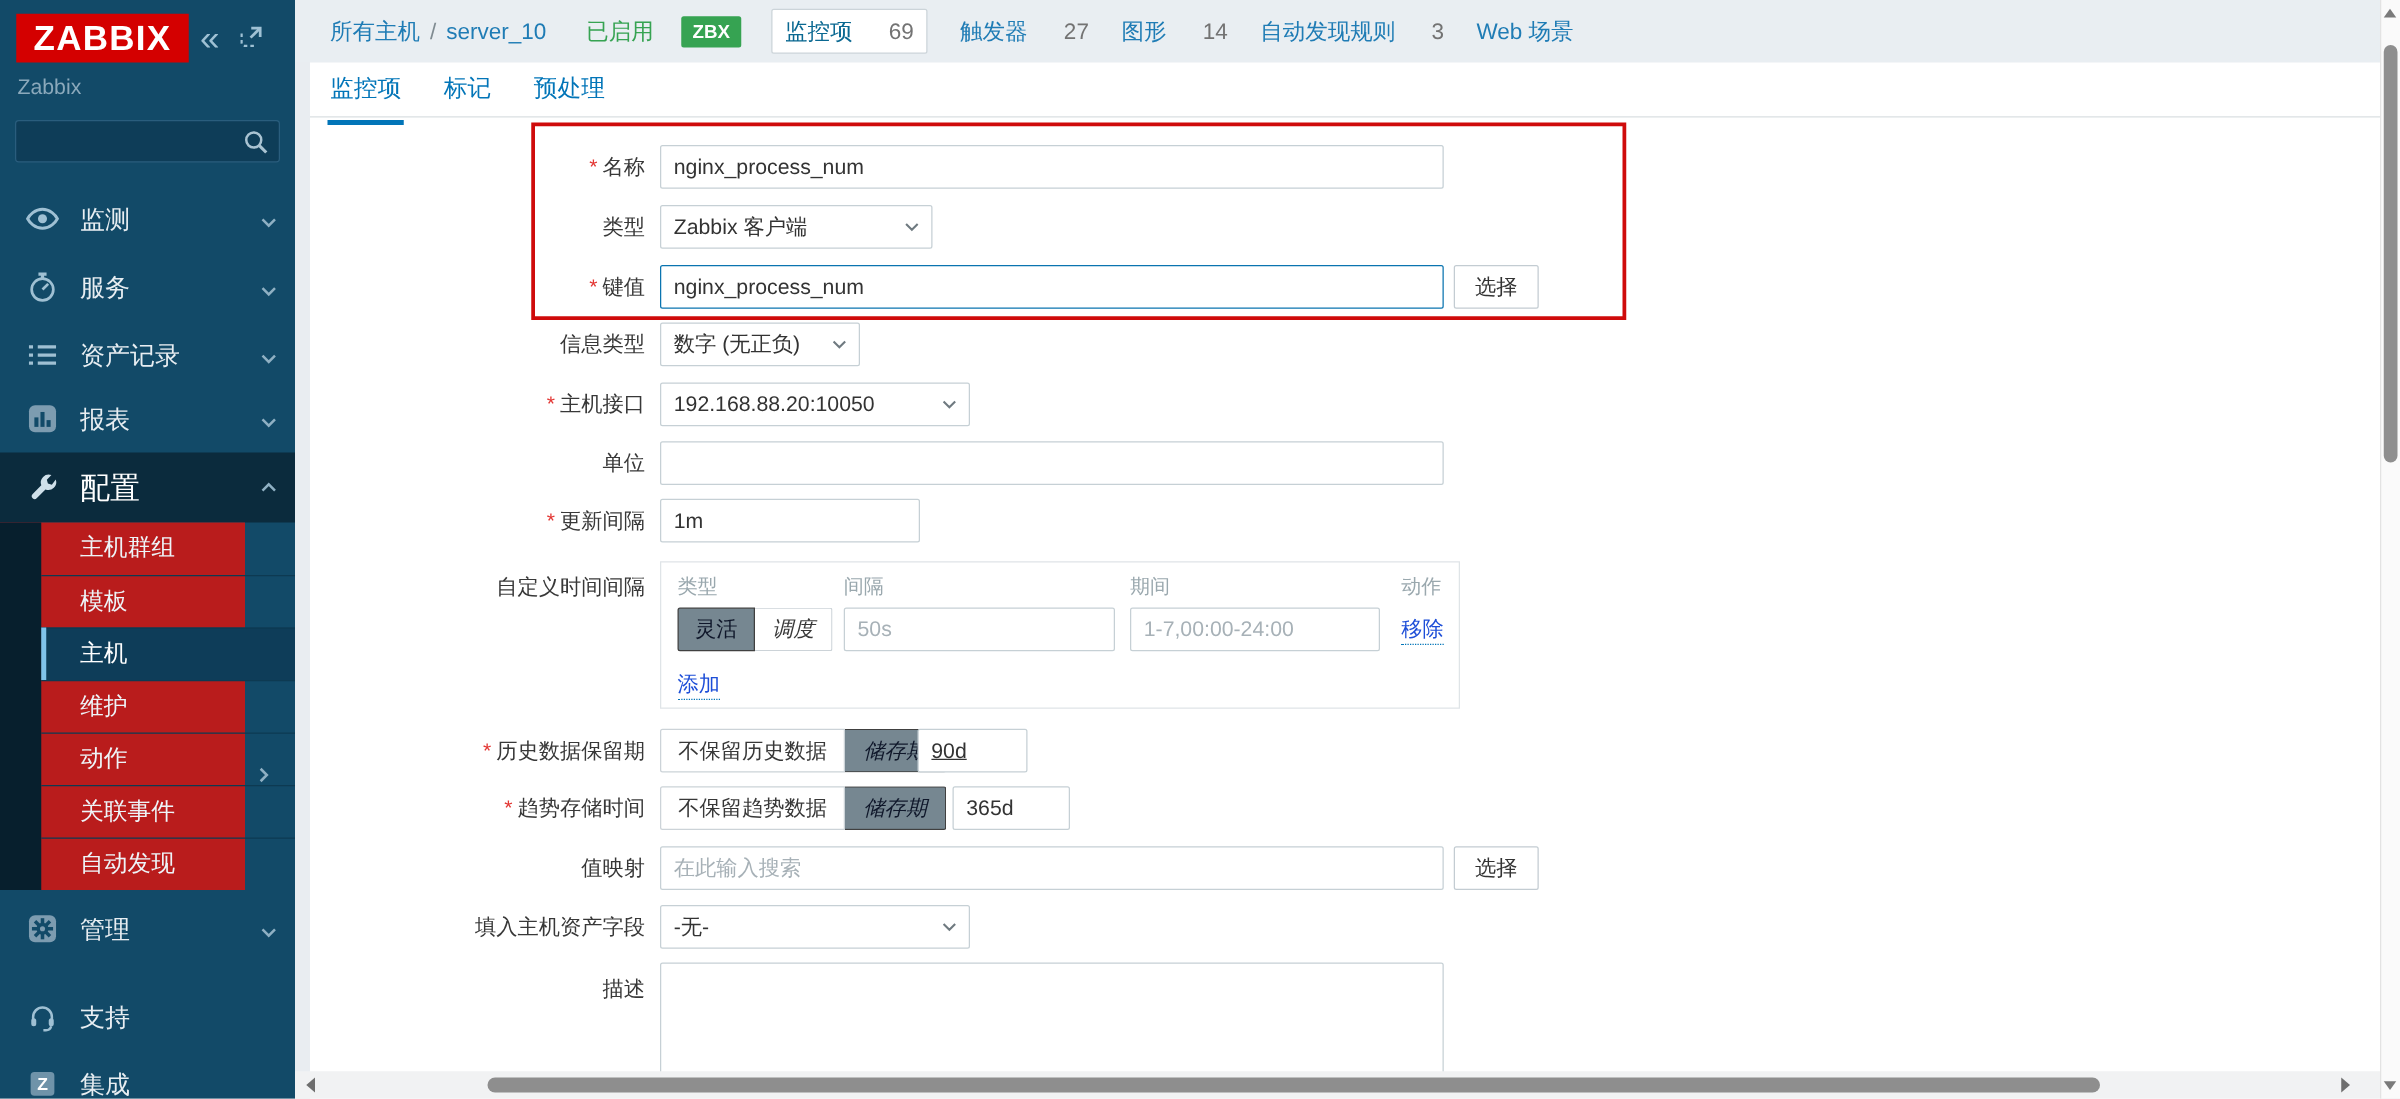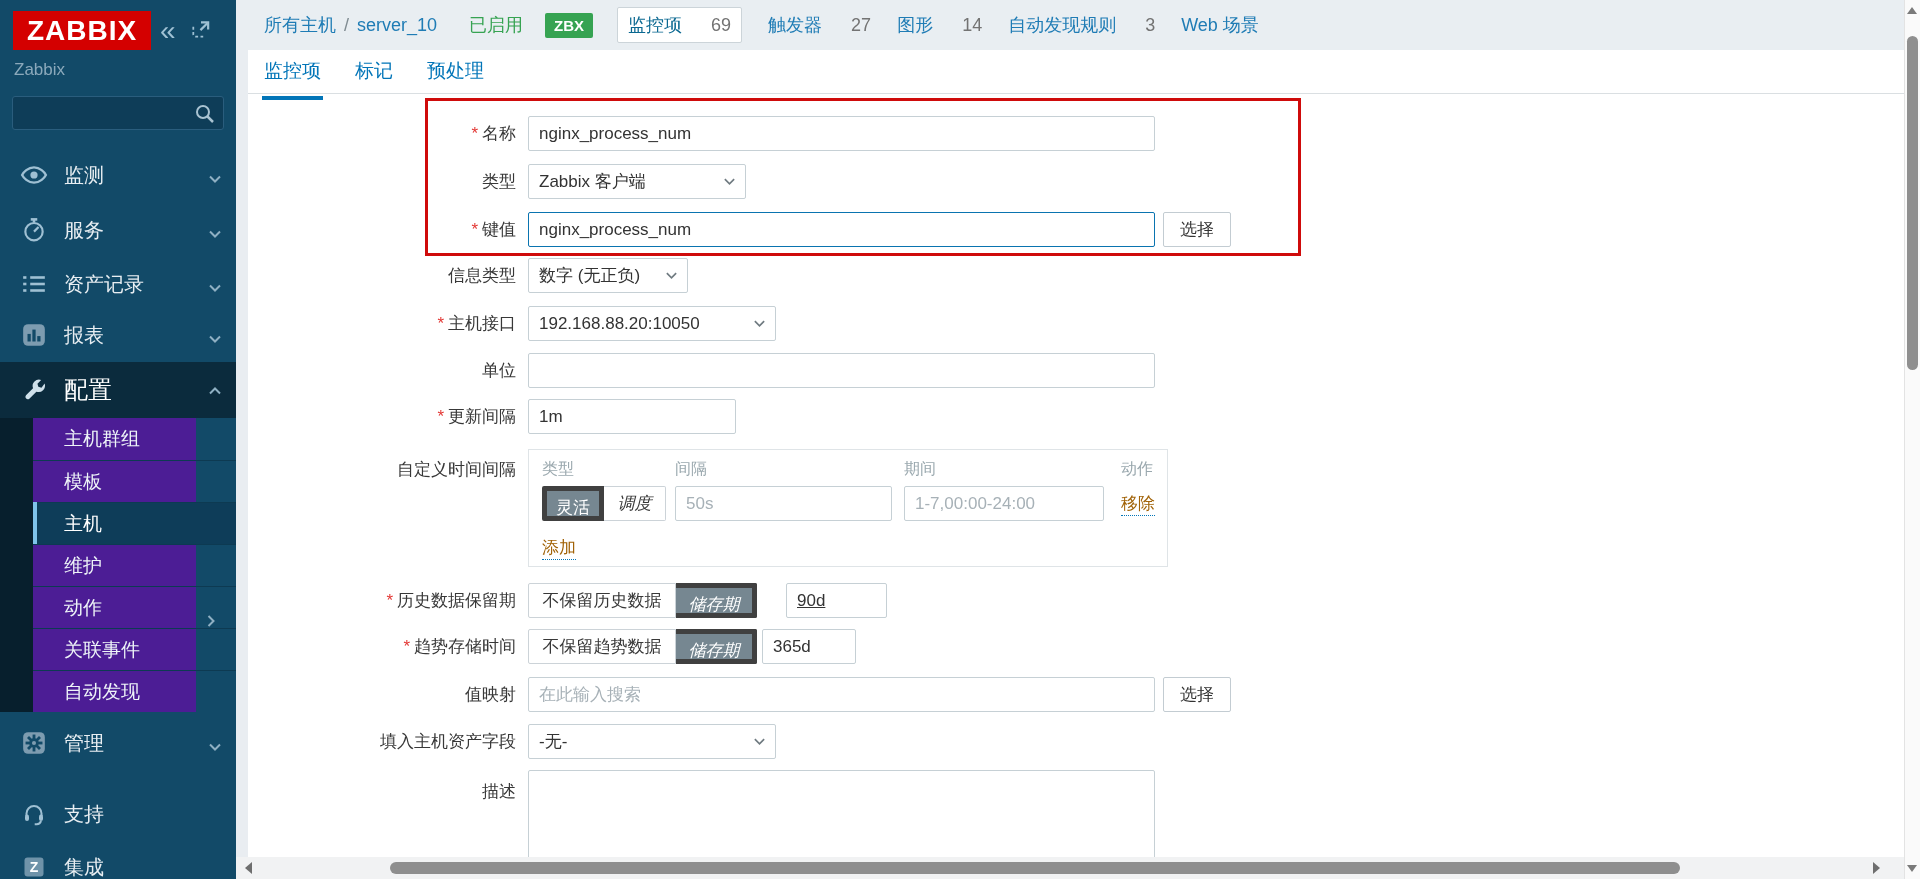--- a/index.html
+++ b/index.html
@@ -21,21 +21,21 @@
   .search { position:absolute; left:12px; top:96px; width:212px; height:34px; background:#0e3d58;
             border:1px solid #2a5d7d; border-radius:3px; }
   .search svg { position:absolute; right:6px; top:5px; }
   .mi { position:absolute; left:0; width:236px; height:44px; display:flex; align-items:center;
         color:#e8eef2; font-size:20px; cursor:pointer; }
   .mi .ic { position:absolute; left:20px; width:28px; height:28px; display:flex; align-items:center; justify-content:center; }
   .mi .lb { position:absolute; left:64px; }
   .mi .chev { position:absolute; right:14px; top:50%; margin-top:-7px; }
   .sect-cfg { position:absolute; left:0; top:362px; width:236px; height:56px; background:#0b2b3d;
               display:flex; align-items:center; color:#fff; font-size:24px; cursor:pointer; }
-  .submenu { position:absolute; left:0; top:418px; width:196px; height:294px; background:#4c1d95; }
+  .submenu { position:absolute; left:0; top:418px; width:196px; height:294px; background:#b91c1c; }
   .submenu .strip { position:absolute; left:0; top:0; width:33px; height:294px; background:#071f2d; }
   .smi { position:absolute; left:33px; width:203px; height:42px; line-height:42px; color:#eef4f8;
          font-size:19px; padding-left:31px; border-top:1px solid #0d3a52; cursor:pointer; }
   .smi.first { border-top:none; }
   .smi.selected { background:#0e3d59; color:#fff; }
   .selbar { position:absolute; left:33px; top:84px; width:4px; height:42px; background:#7fc3ea; }
   .smi .chev { position:absolute; right:18px; top:14px; }
   .foot-item { font-size:20px; }
   
   .topbar { position:absolute; left:236px; top:0; width:1668px; height:50px; background:#e9eef2;
@@ -65,25 +65,25 @@
          font-family:inherit; font-size:17px; color:#333; padding:0 10px; background:#fff; }
   .inp.focused { border-color:#0a74b0; }
   .inp::placeholder { color:#a7b1b7; }
   .sel { position:absolute; left:280px; height:35px; border:1px solid #c6d0d5; border-radius:2px;
          background:#fff; font-size:17px; color:#333; display:flex; align-items:center;
          justify-content:space-between; padding:0 9px 0 10px; cursor:pointer; }
   .btn { position:absolute; width:68px; height:35px; line-height:33px; text-align:center; background:#fff;
          border:1px solid #c3ccd2; border-radius:2px; font-size:17px; color:#333; cursor:pointer; }
   .seg { position:absolute; display:flex; height:35px; }
   .seg span { display:block; height:35px; line-height:33px; text-align:center; font-size:17px; cursor:pointer; }
-  .seg .on  { background:#768791; border:5px solid #404040; color:#ffffff; }
+  .seg .on  { background:#768791; border:1px solid #404040; color:#0f172a; }
   .seg .off { background:#fff; border:1px solid #ccd3d8; color:#383838; }
   .seg span:first-child { border-radius:2px 0 0 2px; }
   .seg span:last-child  { border-radius:0 2px 2px 0; border-left:none;font-style:italic; }
-  .dlink { color:#a16207; font-size:17px; border-bottom:1px dotted #0275b8; cursor:pointer; }
+  .dlink { color:#1d4ed8; font-size:17px; border-bottom:1px dotted #0275b8; cursor:pointer; }
   .group { position:absolute; left:280px; top:399px; width:640px; height:118px; border:1px solid #dfe4e7; }
   .ghead { position:absolute; top:9px; font-size:16px; color:#9aa8ae; }
   .grow-el { position:absolute; top:36px; }
   .txta { position:absolute; left:280px; top:720px; width:627px; height:100px; border:1px solid #c6d0d5;
           border-radius:2px; font-family:inherit; font-size:17px; padding:6px 10px; resize:none; }
   
   .redbox { position:absolute; left:425px; top:98px; width:876px; height:158px;
             border:3px solid #cf0b0b; z-index:50; pointer-events:none; }
   
   .vscroll { position:absolute; right:0; top:0; width:16px; height:879px; background:#fafafa; border-left:1px solid #e3e3e3; }
@@ -378,21 +378,21 @@
     <span class="dlink" style="position:absolute;left:592px;top:42px">移除</span>
     <span class="dlink" style="position:absolute;left:13px;top:86px">添加</span>
   </div>
 
   <div class="row" style="top:533px">
     <div class="lbl"><span class="req">*</span><span>历史数据保留期</span></div>
     <div class="seg" style="left:280px">
       <span class="off" style="width:148px">不保留历史数据</span>
       <span class="on" style="width:81px">储存期</span>
     </div>
-    <input class="inp" style="left: 538px; width: 101px; text-decoration: underline;" value="90d">
+    <input class="inp" style="left: 486px; width: 88px; text-decoration: underline;" value="90d">
   </div>
 
   <div class="row" style="top:579px">
     <div class="lbl"><span class="req">*</span><span>趋势存储时间</span></div>
     <div class="seg" style="left:280px">
       <span class="off" style="width:148px">不保留趋势数据</span>
       <span class="on" style="width:81px">储存期</span>
     </div>
     <input class="inp" style="left: 514px; width: 94px;" value="365d">
   </div>

